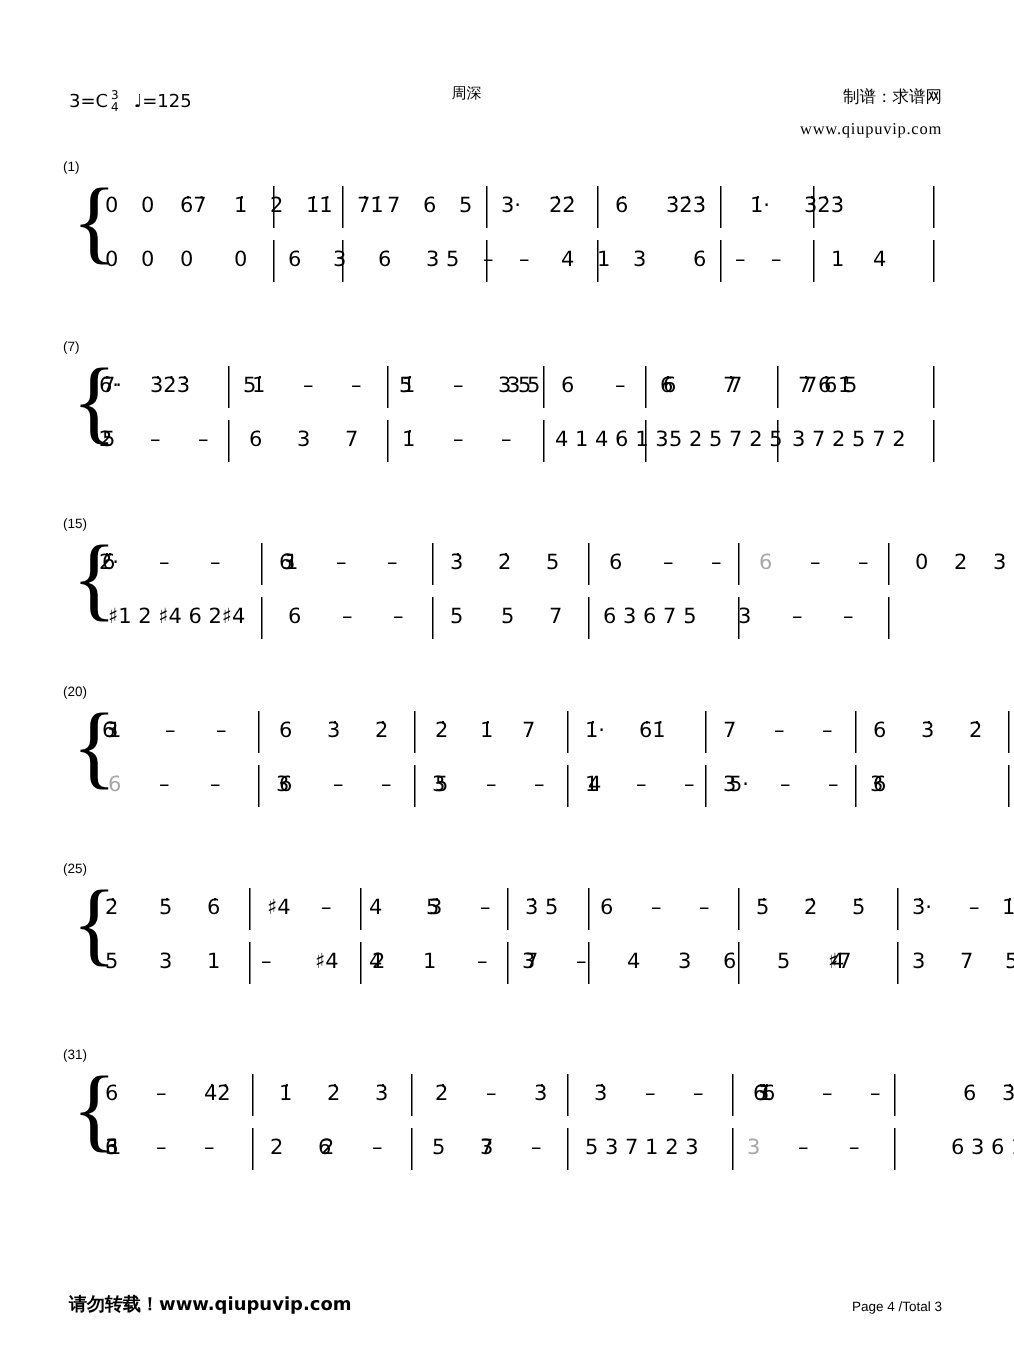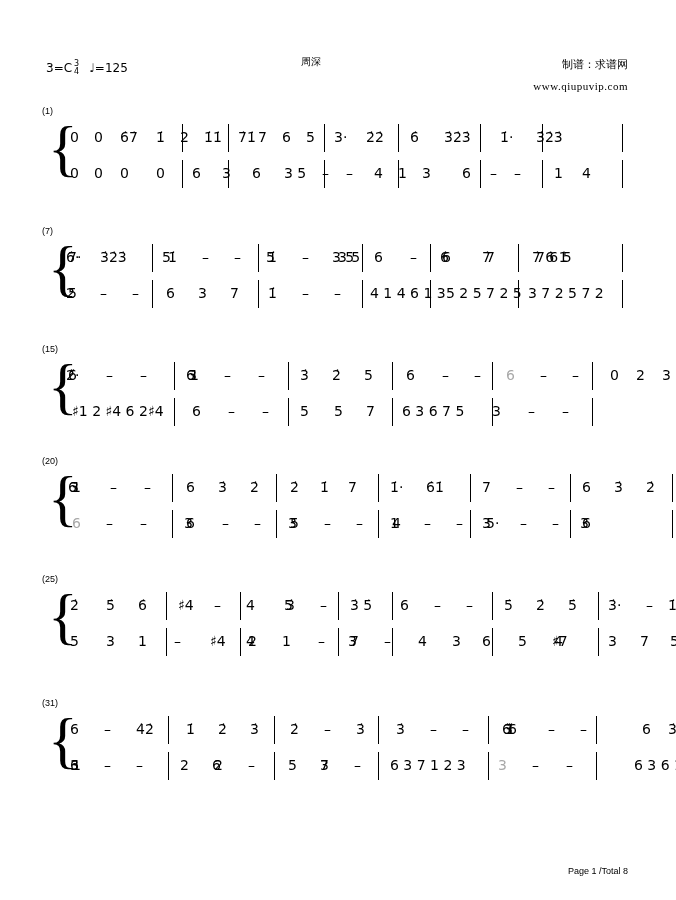--- a/index.html
+++ b/index.html
@@ -489,30 +489,31 @@
             <span class="note" style="left: 42px; top: 10px;">–</span>
             <span class="note" style="left: 74px; top: 10px;">–</span>
             <span class="note" style="left: 118px; top: 10px;">2</span>
             <span class="note" style="left: 152px; top: 10px;">2</span>
             <span class="note" style="left: 150px; top: 10px;">6</span>
             <span class="note" style="left: 186px; top: 10px;">–</span>
             <span class="note" style="left: 226px; top: 10px;">5</span>
             <span class="note" style="left: 258px; top: 10px;">3</span>
             <span class="note" style="left: 258px; top: 10px;">7</span>
             <span class="note" style="left: 292px; top: 10px;">–</span>
-            <span class="note" style="left: 328px; top: 10px;">6 3 7 1 2 3</span>
+            <span class="note" style="left: 328px; top: 10px;">5 3 7 1 2 3</span>
             <span class="note grey" style="left: 436px; top: 10px;">3</span>
             <span class="note" style="left: 470px; top: 10px;">–</span>
             <span class="note" style="left: 504px; top: 10px;">–</span>
             <span class="note" style="left: 572px; top: 10px;">6 3 6 1 6 3</span>
             <div class="bar" style="left: 106px; top: 4px; height: 28px;"></div>
             <div class="bar" style="left: 212px; top: 4px; height: 28px;"></div>
             <div class="bar" style="left: 316px; top: 4px; height: 28px;"></div>
             <div class="bar" style="left: 426px; top: 4px; height: 28px;"></div>
             <div class="bar" style="left: 534px; top: 4px; height: 28px;"></div>
           </div>
         </div>
       </div>
     </div>
 
-  <div class="footer-right">Page 1 /Total 8</div>
+  <div class="footer-left">请勿转载！www.qiupuvip.com</div>
+  <div class="footer-right">Page 4 /Total 3</div>
 
 </div>
 
 </body></html>

